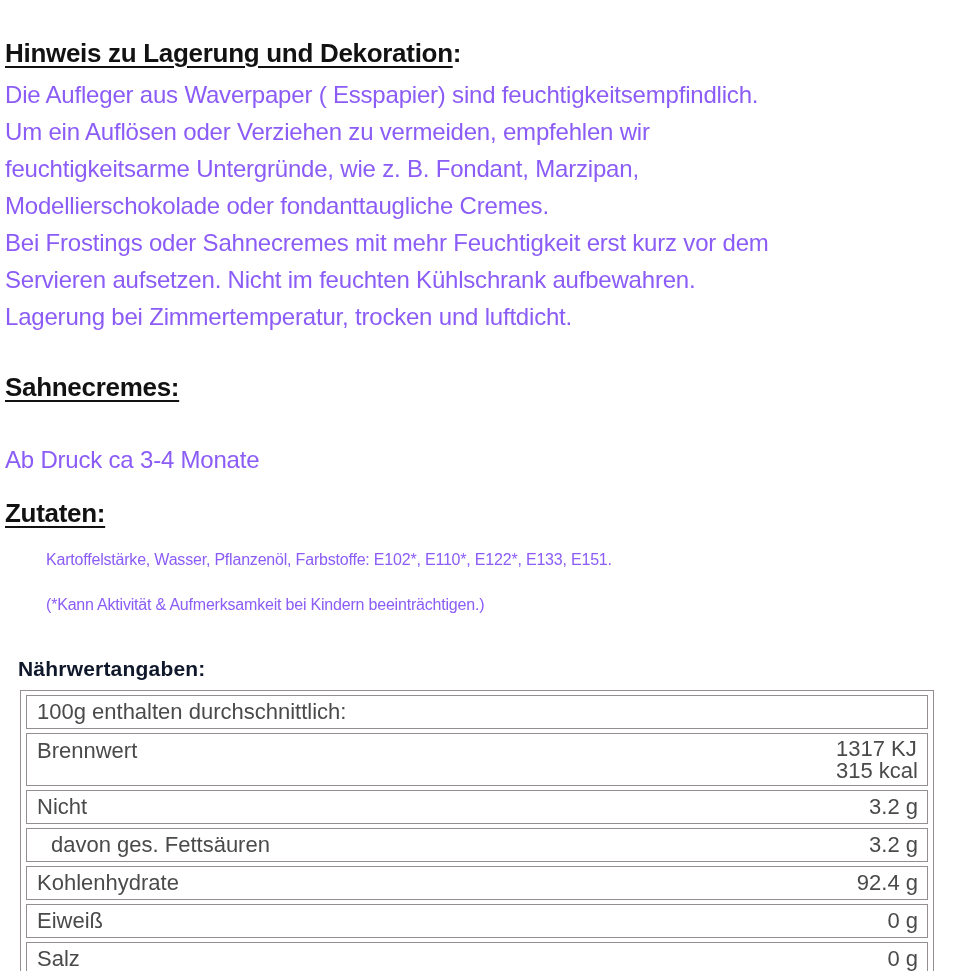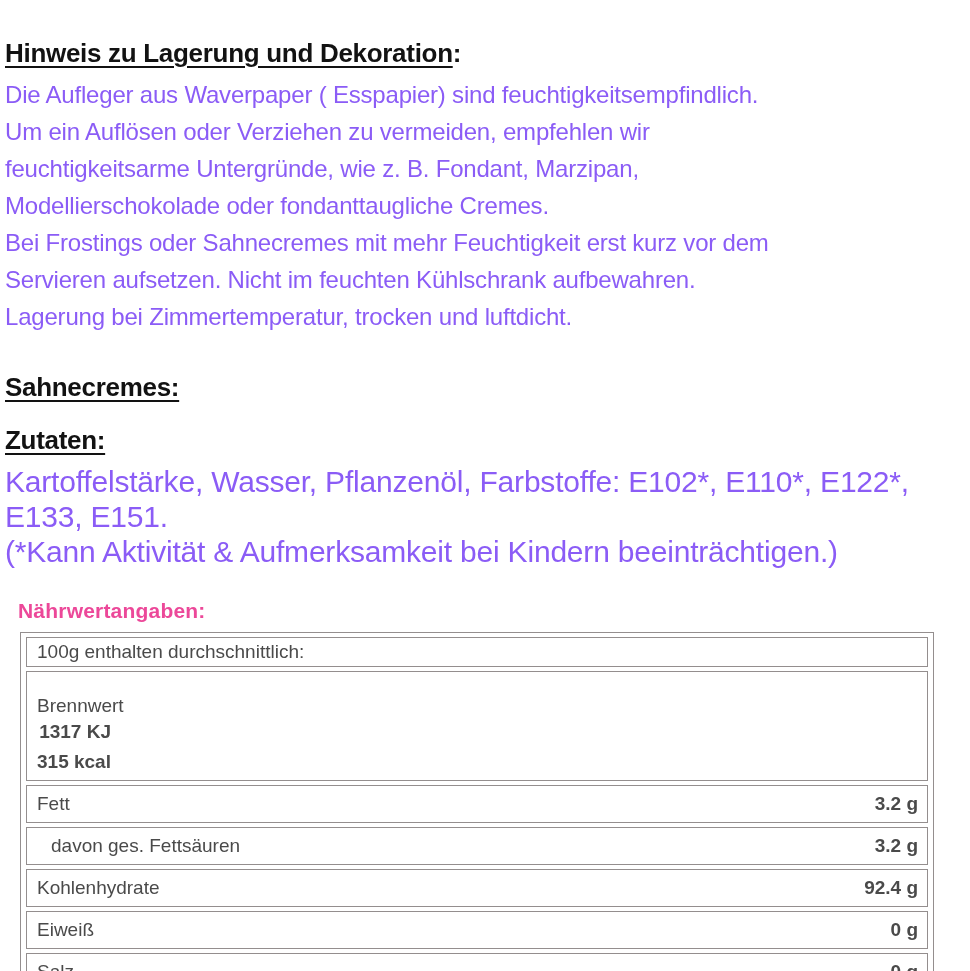--- a/index.html
+++ b/index.html
@@ -35,76 +35,76 @@
     font-size: 24px;
     line-height: 37px;
     color: #8b5cf6;
     white-space: pre-line;
     letter-spacing: -0.2px;
   }
   .storage-paragraph { margin-top: 8px; }
   .shelf-heading     { margin-top: 37px; }
   .shelf-text        { margin-top: 43px; line-height: 30px; }
   .ingredients-heading { margin-top: 23px; }
-  .ingredients-text  { margin-top: 9px; line-height: 35px; font-size: 30px; }
+  .ingredients-text  { margin-top: 9px; line-height: 45px; font-size: 16px; margin-left: 41px; }
   
   .nutrition-title {
     margin: 30px 0 0 13px;
     font-size: 21px;
     font-weight: 600;
-    color: #ec4899;
+    color: #0f172a;
     letter-spacing: 0.2px;
   }
   .nutri-table {
     margin: 9px 0 0 15px;
     width: 914px;
     border: 1px solid #948e8e;
     padding: 4px 5px;
     background: #ffffff;
   }
   .nutri-row {
     border: 1px solid #948e8e;
     margin-bottom: 4px;
     padding: 3px 9px 3px 10px;
     min-height: 28px;
     display: flex;
     justify-content: space-between;
     align-items: center;
-    font-size: 19px;
+    font-size: 22px;
     color: #4a4a4a;
   }
   .nutri-row:last-child { margin-bottom: 0; }
   .nutri-row.header-row { min-height: 30px; }
-  .nutri-row.tall { min-height: 52px; align-items: flex-start; padding-top: 23px; flex-direction: column; }
+  .nutri-row.tall { min-height: 52px; align-items: flex-start; padding-top: 4px; }
   .nutri-row .row-label { white-space: nowrap; }
   .nutri-row.indent .row-label { padding-left: 14px; }
   .nutri-row .row-value {
-    text-align: right;
+    text-align: left;
     white-space: pre-line;
-    line-height: 30px;
-    font-weight: bold;
+    line-height: 22px;
   }
 </style>
 </head>
 <body>
 
 <div class="page">
 
   <h1 class="doc-heading"><span class="underlined">Hinweis zu Lagerung und Dekoration</span><span>:</span></h1>
 
   <p class="doc-paragraph storage-paragraph">Die Aufleger aus Waverpaper ( Esspapier) sind feuchtigkeitsempfindlich.
 Um ein Auflösen oder Verziehen zu vermeiden, empfehlen wir
 feuchtigkeitsarme Untergründe, wie z. B. Fondant, Marzipan,
 Modellierschokolade oder fondanttaugliche Cremes.
 Bei Frostings oder Sahnecremes mit mehr Feuchtigkeit erst kurz vor dem
 Servieren aufsetzen. Nicht im feuchten Kühlschrank aufbewahren.
 Lagerung bei Zimmertemperatur, trocken und luftdicht.</p>
 
   <h2 class="doc-heading shelf-heading"><span class="underlined">Sahnecremes:</span></h2>
 
+  <p class="doc-paragraph shelf-text">Ab Druck ca 3-4 Monate</p>
 
   <h2 class="doc-heading ingredients-heading"><span class="underlined">Zutaten:</span></h2>
 
   <p class="doc-paragraph ingredients-text">Kartoffelstärke, Wasser, Pflanzenöl, Farbstoffe: E102*, E110*, E122*, E133, E151.
 (*Kann Aktivität &amp; Aufmerksamkeit bei Kindern beeinträchtigen.)</p>
 
   <div class="nutrition-title">Nährwertangaben:</div>
 
   <div class="nutri-table">
 
@@ -112,21 +112,21 @@
       <span class="row-label">100g enthalten durchschnittlich:</span>
     </div>
 
     <div class="nutri-row tall">
       <span class="row-label">Brennwert</span>
       <span class="row-value">1317 KJ
 315 kcal</span>
     </div>
 
     <div class="nutri-row">
-      <span class="row-label">Fett</span>
+      <span class="row-label">Nicht</span>
       <span class="row-value">3.2 g</span>
     </div>
 
     <div class="nutri-row indent">
       <span class="row-label">davon ges. Fettsäuren</span>
       <span class="row-value">3.2 g</span>
     </div>
 
     <div class="nutri-row">
       <span class="row-label">Kohlenhydrate</span>

